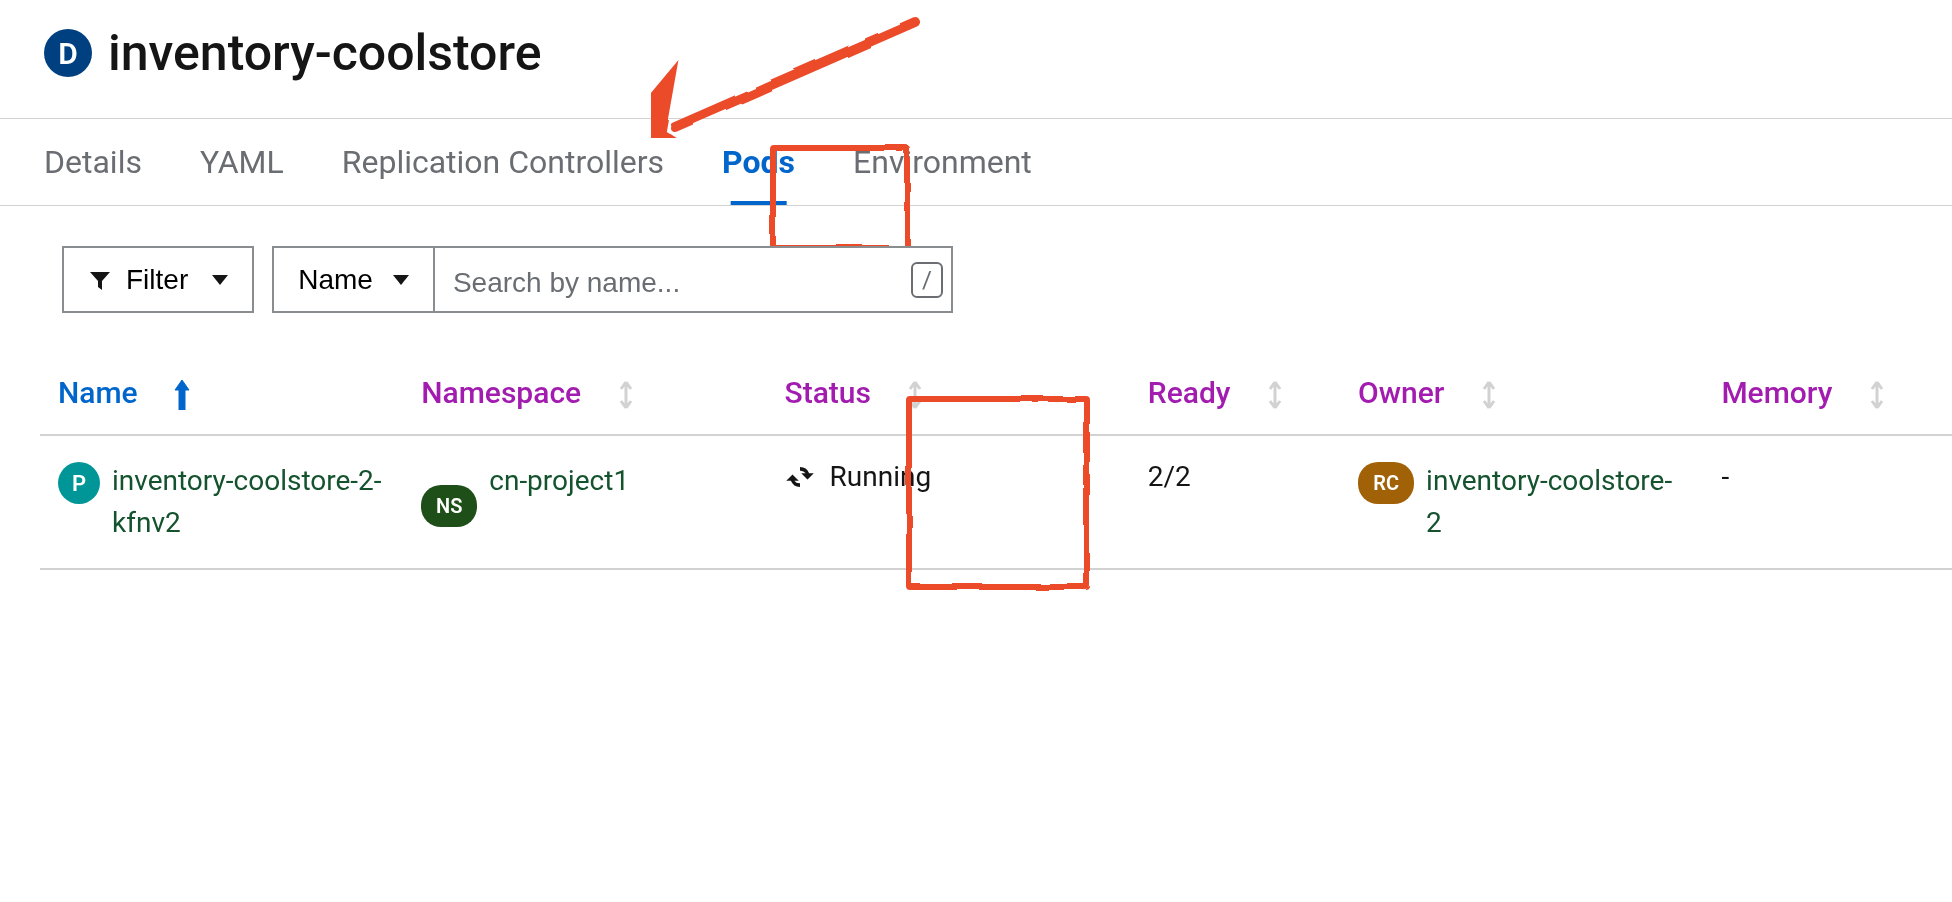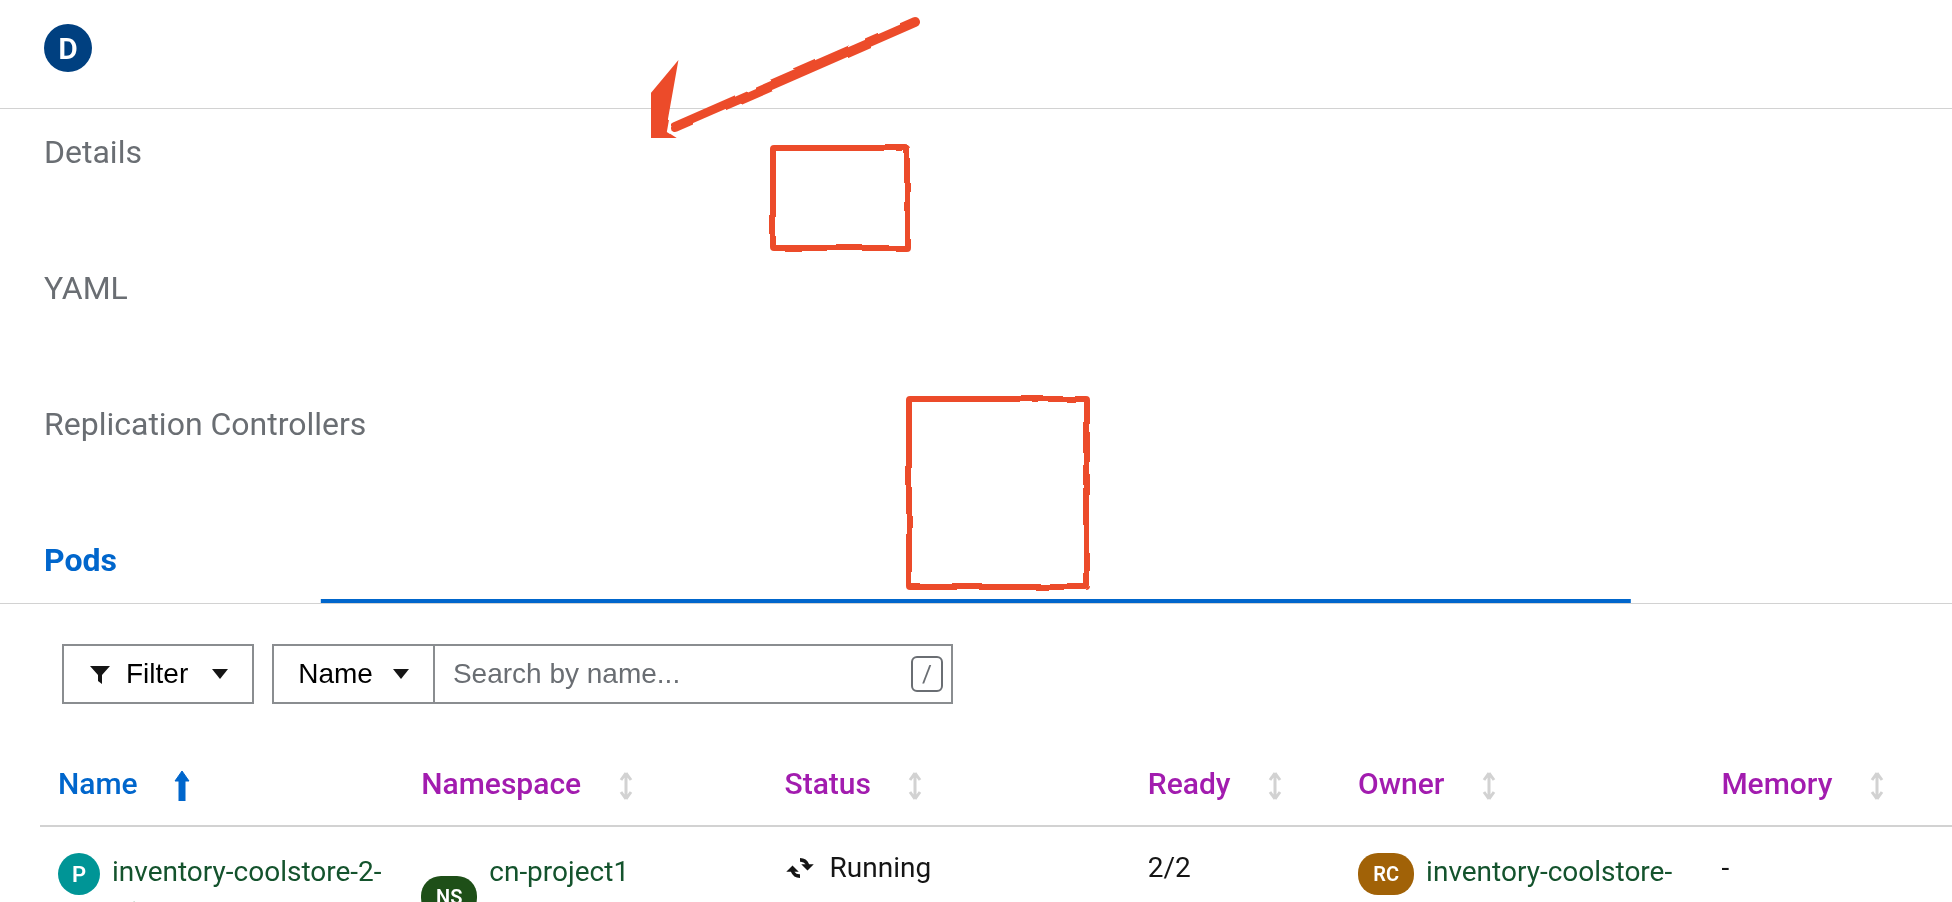--- a/index.html
+++ b/index.html
@@ -37,21 +37,20 @@
       font-weight: 500;
       color: #151515;
     }
     .tabs {
       display: flex;
       border-top: 1px solid #d2d2d2;
       border-bottom: 1px solid #d2d2d2;
       padding: 0 40px;
       gap: 50px;
       position: relative;
-      flex-direction: column;
     }
     .tab {
       padding: 24px 4px;
       font-size: 32px;
       font-weight: 400;
       color: #6a6e73;
       cursor: pointer;
       position: relative;
     }
     .tab.active {
@@ -99,21 +98,21 @@
       gap: 20px;
       white-space: nowrap;
     }
     .search-wrap {
       position: relative;
       display: inline-flex;
     }
     .search-input {
       border: 2px solid #8a8d90;
       font-size: 28px;
-      padding: 12px 60px 12px 18px;
+      padding: 19px 60px 12px 18px;
       width: 520px;
       color: #151515;
     }
     .search-input::placeholder { color: #6a6e73; }
     .slash-key {
       position: absolute;
       right: 10px;
       top: 50%;
       transform: translateY(-50%);
       border: 2px solid #6a6e73;
@@ -229,27 +228,29 @@
 
 <svg width="0" height="0" style="position:absolute">
   <filter id="rough">
     <feTurbulence type="fractalNoise" baseFrequency="0.02" numOctaves="2" result="noise"></feTurbulence>
     <feDisplacementMap in="SourceGraphic" in2="noise" scale="4"></feDisplacementMap>
   </filter>
 </svg>
 
 <div class="header">
   <span class="type-badge deployment">D</span>
+  <h1 class="page-title">inventory-coolstore</h1>
 </div>
 
 <div class="tabs">
   <div class="tab">Details</div>
   <div class="tab">YAML</div>
   <div class="tab">Replication Controllers</div>
   <div class="tab active">Pods</div>
+  <div class="tab">Environment</div>
 </div>
 
 <div class="annotation-box" style="left:770px; top:145px; width:140px; height:106px;"></div>
 <div class="annotation-arrow" style="left:635px; top:12px;">
   <svg width="300" height="140" viewBox="0 0 300 140">
     <defs>
       <marker id="arrowhead" markerWidth="12" markerHeight="12" refX="3" refY="6" orient="auto">
         <path d="M0,0 L12,6 L0,12 L4,6 Z" fill="#ec4c2c"></path>
       </marker>
     </defs>

